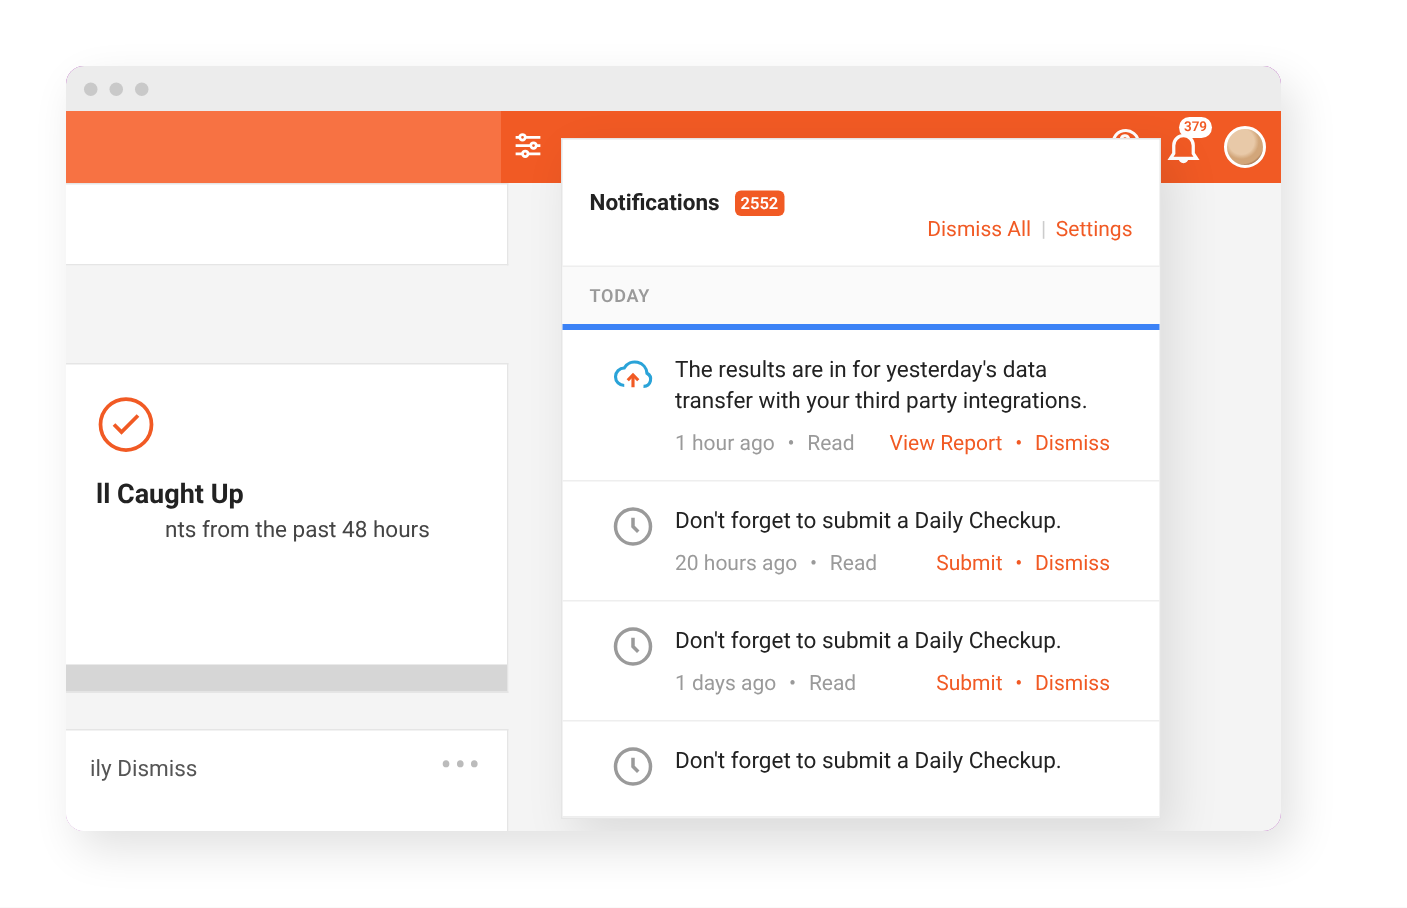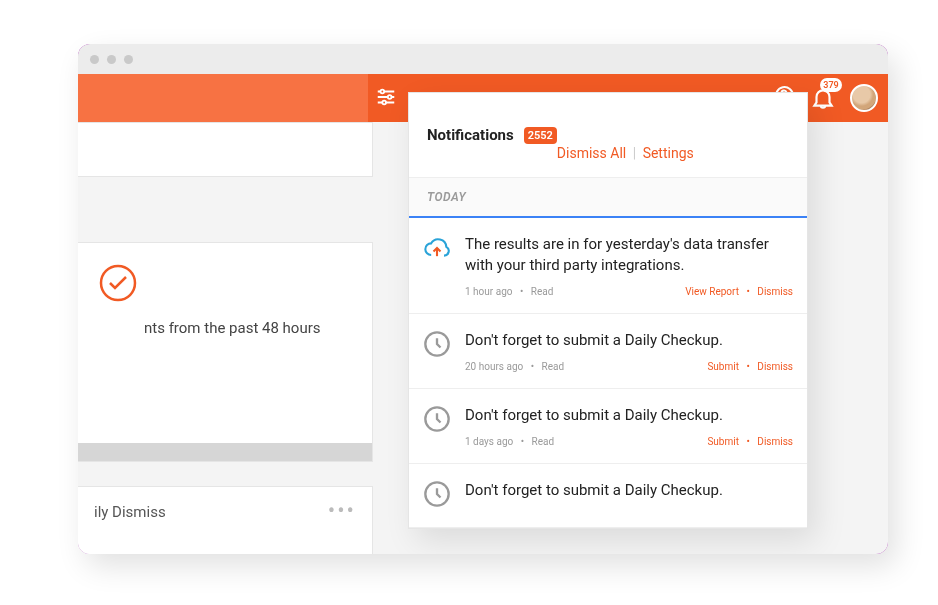--- a/index.html
+++ b/index.html
@@ -6,21 +6,21 @@
   body {
     font-family: -apple-system, BlinkMacSystemFont, "Segoe UI", Roboto, Helvetica, Arial, sans-serif;
     background: #fff;
     width: 938px;
     height: 605px;
     position: relative;
     overflow: hidden;
   }
   .outer {
     position: absolute;
-    left: 78px; top: 44px;
+    left: 44px; top: 44px;
     width: 810px; height: 510px;
     background: #a21caf;
     border-radius: 12px;
     box-shadow: 8px 12px 30px rgba(0,0,0,.12);
     overflow: hidden;
   }
   .titlebar {
     height: 30px;
     background: #ececec;
     display: flex;
@@ -131,58 +131,57 @@
   .panel {
     position: absolute;
     left: 330px; top: 48px;
     width: 400px;
     background: #fff;
     border: 1px solid #e5e5e5;
     box-shadow: 8px 12px 30px rgba(0,0,0,.10);
     z-index: 10;
   }
   .panel-head {
-    display: flex; align-items: center; justify-content: flex-start;
+    display: flex; align-items: center; justify-content: space-between;
     padding: 16px 18px;
     border-bottom: 1px solid #eee;
   }
   .panel-title {
     font-size: 15px; font-weight: 700; color: #222;
     display: flex; align-items: center; gap: 10px;
   }
   .count-pill {
     background: #f15a24; color: #fff;
     font-size: 11px; font-weight: 600;
     padding: 2px 4px; border-radius: 4px;
   }
   .panel-actions { font-size: 14px; color: #f15a24; margin-top: 36px; }
   .panel-sep { color: #ccc; margin: 0 3px; }
   .panel-group {
     padding: 12px 18px;
     font-size: 12px; font-weight: 600; letter-spacing: .5px; color: #9a9a9a;
     background: #fafafa;
-    border-bottom: 2px solid #3b82f6;
-    font-style: italic;
+    border-bottom: 4px solid #3b82f6;
   }
   .notif {
     display: flex; gap: 14px;
-    padding: 16px 14px;
+    padding: 16px 33px;
     border-bottom: 1px solid #eee;
   }
   .notif-icon {
     width: 28px; height: 28px; flex: 0 0 28px;
   }
   .notif-body { flex: 1; }
   .notif-text {
     font-size: 15px; color: #222; line-height: 1.4;
     margin-bottom: 10px;
   }
   .notif-meta {
     display: flex; align-items: center; justify-content: space-between;
-    font-size: 10px;
+    font-size: 14px;
   }
   .notif-meta-left { color: #9a9a9a; }
   .notif-meta-right { color: #f15a24; }
   .actdot { margin: 0 5px; }
   a.linklike { color: inherit; text-decoration: none; cursor: pointer; }
 </style>
 </head>
 <body>
 
 <div class="outer">
@@ -225,20 +224,21 @@
   </div>
 
   <div class="content">
     <div class="card-top"></div>
 
     <div class="caught-card">
       <svg class="check-circ" viewBox="0 0 40 40" fill="none" stroke="#f15a24" stroke-width="2.5">
         <circle cx="20" cy="20" r="17"></circle>
         <path d="M12 20l5 5 11-11"></path>
       </svg>
+      <div class="caught-title">ll Caught Up</div>
       <div class="caught-sub">nts from the past 48 hours</div>
       <div class="caught-bar"></div>
     </div>
 
     <div class="daily-card">
       <span class="daily-label">ily Dismiss</span>
       <span class="more-dots">•••</span>
     </div>
   </div>
 

